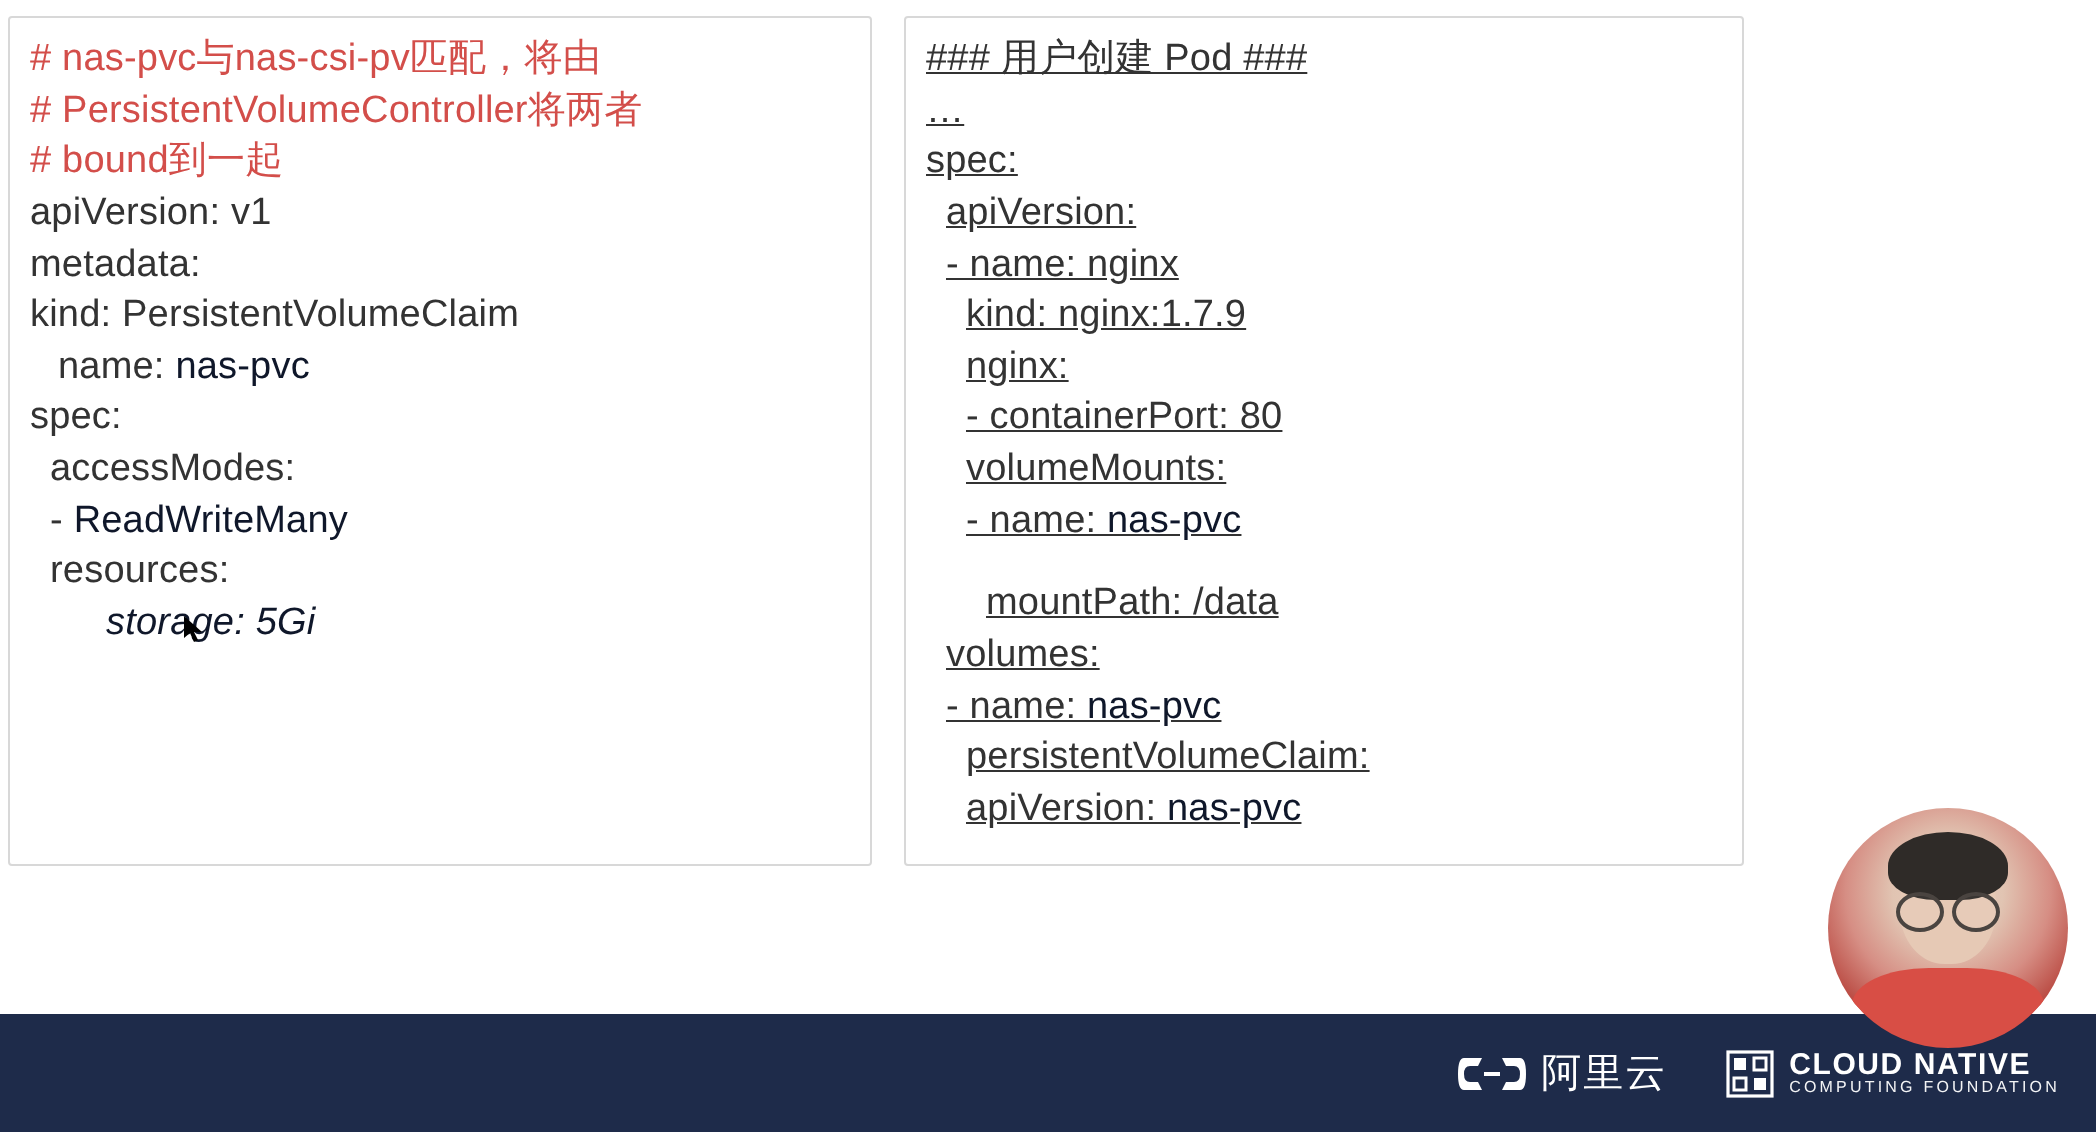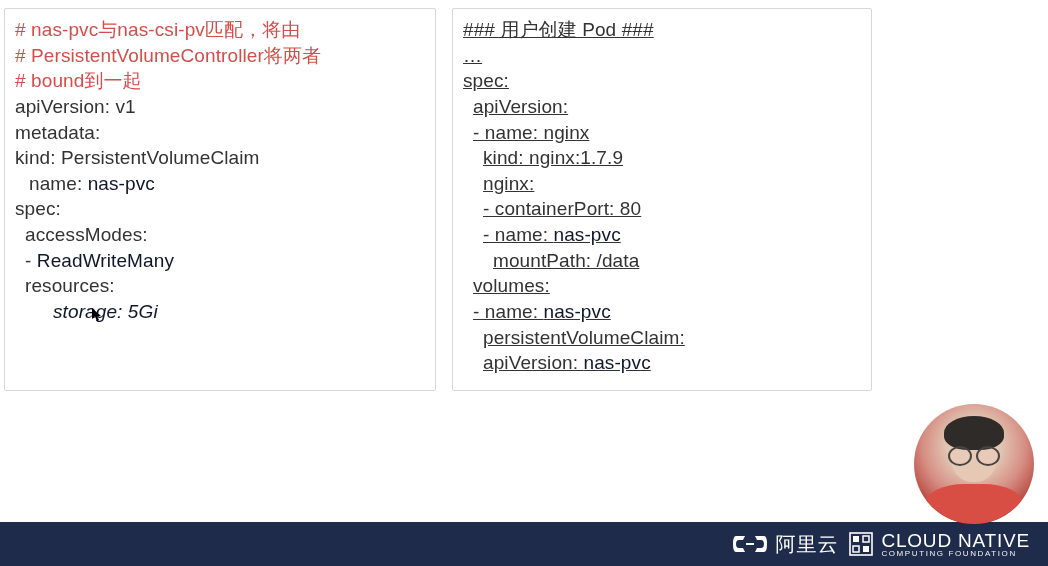--- a/index.html
+++ b/index.html
@@ -32,21 +32,21 @@
     .hdr { color: #333; font-weight: 400; }
     .comment-red { color: #d34e4a; }
     .plain { color: #333; }
     .val-red { color: #0f172a; }
     .bold { font-weight: 500; }
     .indent-1 { padding-left: 14px; }
     .indent-1b { padding-left: 10px; }
     .indent-2 { padding-left: 24px; }
     .indent-2b { padding-left: 20px; }
     .indent-3 { padding-left: 38px; font-style: italic; }
-    .indent-3b { padding-left: 30px; }
+    .indent-3b { padding-left: 30px; margin-top: 16px; }
     .avatar {
       position: absolute;
       right: 14px;
       bottom: 42px;
       width: 120px;
       height: 120px;
       border-radius: 50%;
       background: radial-gradient(circle at 50% 35%, #e7cdbd 0%, #e1c4b2 28%, #d68e84 52%, #bc4f47 72%, #9c3e3a 100%);
       overflow: hidden;
     }
@@ -88,44 +88,44 @@
       position: absolute;
       left: 12px; bottom: -6px;
       width: 96px; height: 46px;
       background: #d84e45;
       border-radius: 40% 40% 0 0;
       z-index: 1;
     }
     .footer-bar {
       position: absolute;
       left: 0; right: 0; bottom: 0;
-      height: 44px;
+      height: 59px;
       background: #1e2b4a;
       display: flex;
       align-items: center;
       justify-content: flex-end;
       padding: 0 18px;
-      gap: 11px;
+      gap: 29px;
       color: #fff;
     }
     .brand {
       display: flex;
       align-items: center;
       gap: 8px;
     }
     .aliyun-icon svg, .cncf-icon svg { display: block; }
     .aliyun-text {
       font-size: 20px;
       font-weight: 400;
       letter-spacing: 1px;
     }
     .cncf-text { line-height: 1.0; }
     .cncf-top {
-      font-size: 19px;
-      font-weight: 400;
+      font-size: 15px;
+      font-weight: 700;
       letter-spacing: 0.8px;
     }
     .cncf-bot {
       font-size: 8px;
       letter-spacing: 1.6px;
       font-weight: 400;
       opacity: 0.95;
     }
     .cursor-arrow {
       position: absolute;
@@ -157,20 +157,21 @@
 
   <div class="code-box box-right">
     <div class="code-line hdr">### 用户创建 Pod ###</div>
     <div class="code-line plain">…</div>
     <div class="code-line plain">spec:</div>
     <div class="code-line plain indent-1b">apiVersion:</div>
     <div class="code-line plain indent-1b">- name: nginx</div>
     <div class="code-line plain indent-2b">kind: nginx:1.7.9</div>
     <div class="code-line plain indent-2b">nginx:</div>
     <div class="code-line plain indent-2b">- containerPort: 80</div>
+    <div class="code-line plain bold indent-2b">volumeMounts:</div>
     <div class="code-line indent-2b"><span class="plain">- name: </span><span class="val-red">nas-pvc</span></div>
     <div class="code-line plain indent-3b">mountPath: /data</div>
     <div class="code-line plain bold indent-1b">volumes:</div>
     <div class="code-line indent-1b"><span class="plain">- name: </span><span class="val-red">nas-pvc</span></div>
     <div class="code-line plain bold indent-2b">persistentVolumeClaim:</div>
     <div class="code-line indent-2b"><span class="plain">apiVersion: </span><span class="val-red">nas-pvc</span></div>
   </div>
 
 </div>
 

